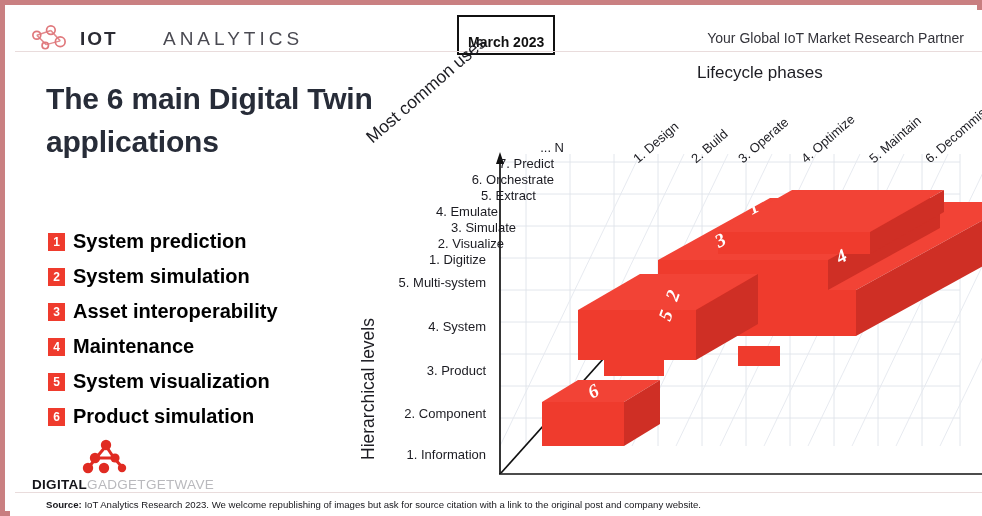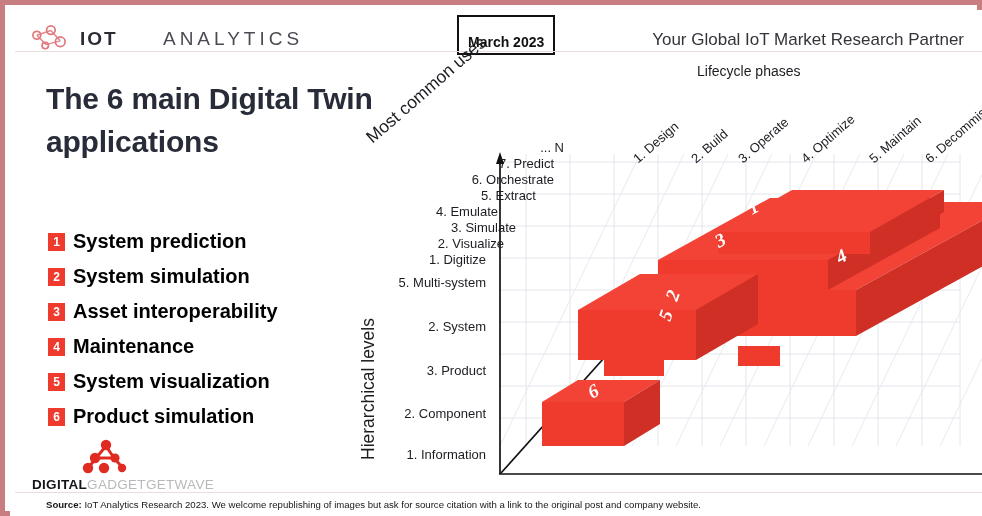--- a/index.html
+++ b/index.html
@@ -26,21 +26,21 @@
 
   .date-box{
     position:absolute;left:447px;top:5px;
     border:2px solid #111;background:#fff;
     padding:17px 9px 3px 9px;
     font-size:14px;font-weight:700;color:#111;
     font-family:"Liberation Sans", sans-serif;
   }
   .tagline{
     position:absolute;right:18px;top:20px;
-    font-size:17px;color:#33333a;
+    font-size:14px;color:#33333a;
   }
   .hdr-rule{position:absolute;left:5px;top:41px;width:972px;height:1px;background:#e9dcdc;}
 
   
   .title{
     position:absolute;left:36px;top:68px;width:400px;
     font-size:30px;line-height:1.42;font-weight:700;color:#272c38;
     letter-spacing:-0.2px;
   }
   .app-list{position:absolute;left:38px;top:214px;width:300px;}
@@ -63,21 +63,21 @@
     position:absolute;left:36px;top:489px;
     font-size:9.6px;color:#17171c;
   }
   .source b{font-weight:700;}
 
   
   .chart{position:absolute;left:330px;top:44px;width:650px;height:440px;}
   .chart svg{position:absolute;left:0;top:0;}
 
   .axis-title{
-    position:absolute;font-size:14px;color:#1c1c22;white-space:nowrap;
+    position:absolute;font-size:17px;color:#1c1c22;white-space:nowrap;
   }
   #lifecycle-title{left:357px;top:9px;}
   #uses-title{
     left:22px;top:78px;
     transform:rotate(-41deg);transform-origin:left top;
     font-size:17.5px;
   }
   #levels-title{
     left:18px;top:406px;
     transform:rotate(-90deg);transform-origin:left top;
@@ -280,21 +280,21 @@
     <div class="axis-title" id="levels-title">Hierarchical levels</div>
 
     <div class="tick tick-x" style="left:300px;top:97px;">1. Design</div>
     <div class="tick tick-x" style="left:358px;top:97px;">2. Build</div>
     <div class="tick tick-x" style="left:405px;top:97px;">3. Operate</div>
     <div class="tick tick-x" style="left:468px;top:97px;">4. Optimize</div>
     <div class="tick tick-x" style="left:536px;top:97px;">5. Maintain</div>
     <div class="tick tick-x" style="left:592px;top:97px;">6. Decommission</div>
 
     <div class="tick tick-y" style="left:42px;top:221px;width:104px;">5. Multi-system</div>
-    <div class="tick tick-y" style="left:42px;top:265px;width:104px;">2. System</div>
+    <div class="tick tick-y" style="left:42px;top:265px;width:104px;">4. System</div>
     <div class="tick tick-y" style="left:42px;top:309px;width:104px;">3. Product</div>
     <div class="tick tick-y" style="left:42px;top:352px;width:104px;">2. Component</div>
     <div class="tick tick-y" style="left:42px;top:393px;width:104px;">1. Information</div>
 
     <div class="tick tick-z" style="left:120px;top:86px;width:104px;">... N</div>
     <div class="tick tick-z" style="left:110px;top:102px;width:104px;">7. Predict</div>
     <div class="tick tick-z" style="left:90px;top:118px;width:124px;">6. Orchestrate</div>
     <div class="tick tick-z" style="left:82px;top:134px;width:114px;">5. Extract</div>
     <div class="tick tick-z" style="left:68px;top:150px;width:118px;text-align:center;">4. Emulate</div>
     <div class="tick tick-z" style="left:52px;top:166px;width:124px;">3. Simulate</div>

